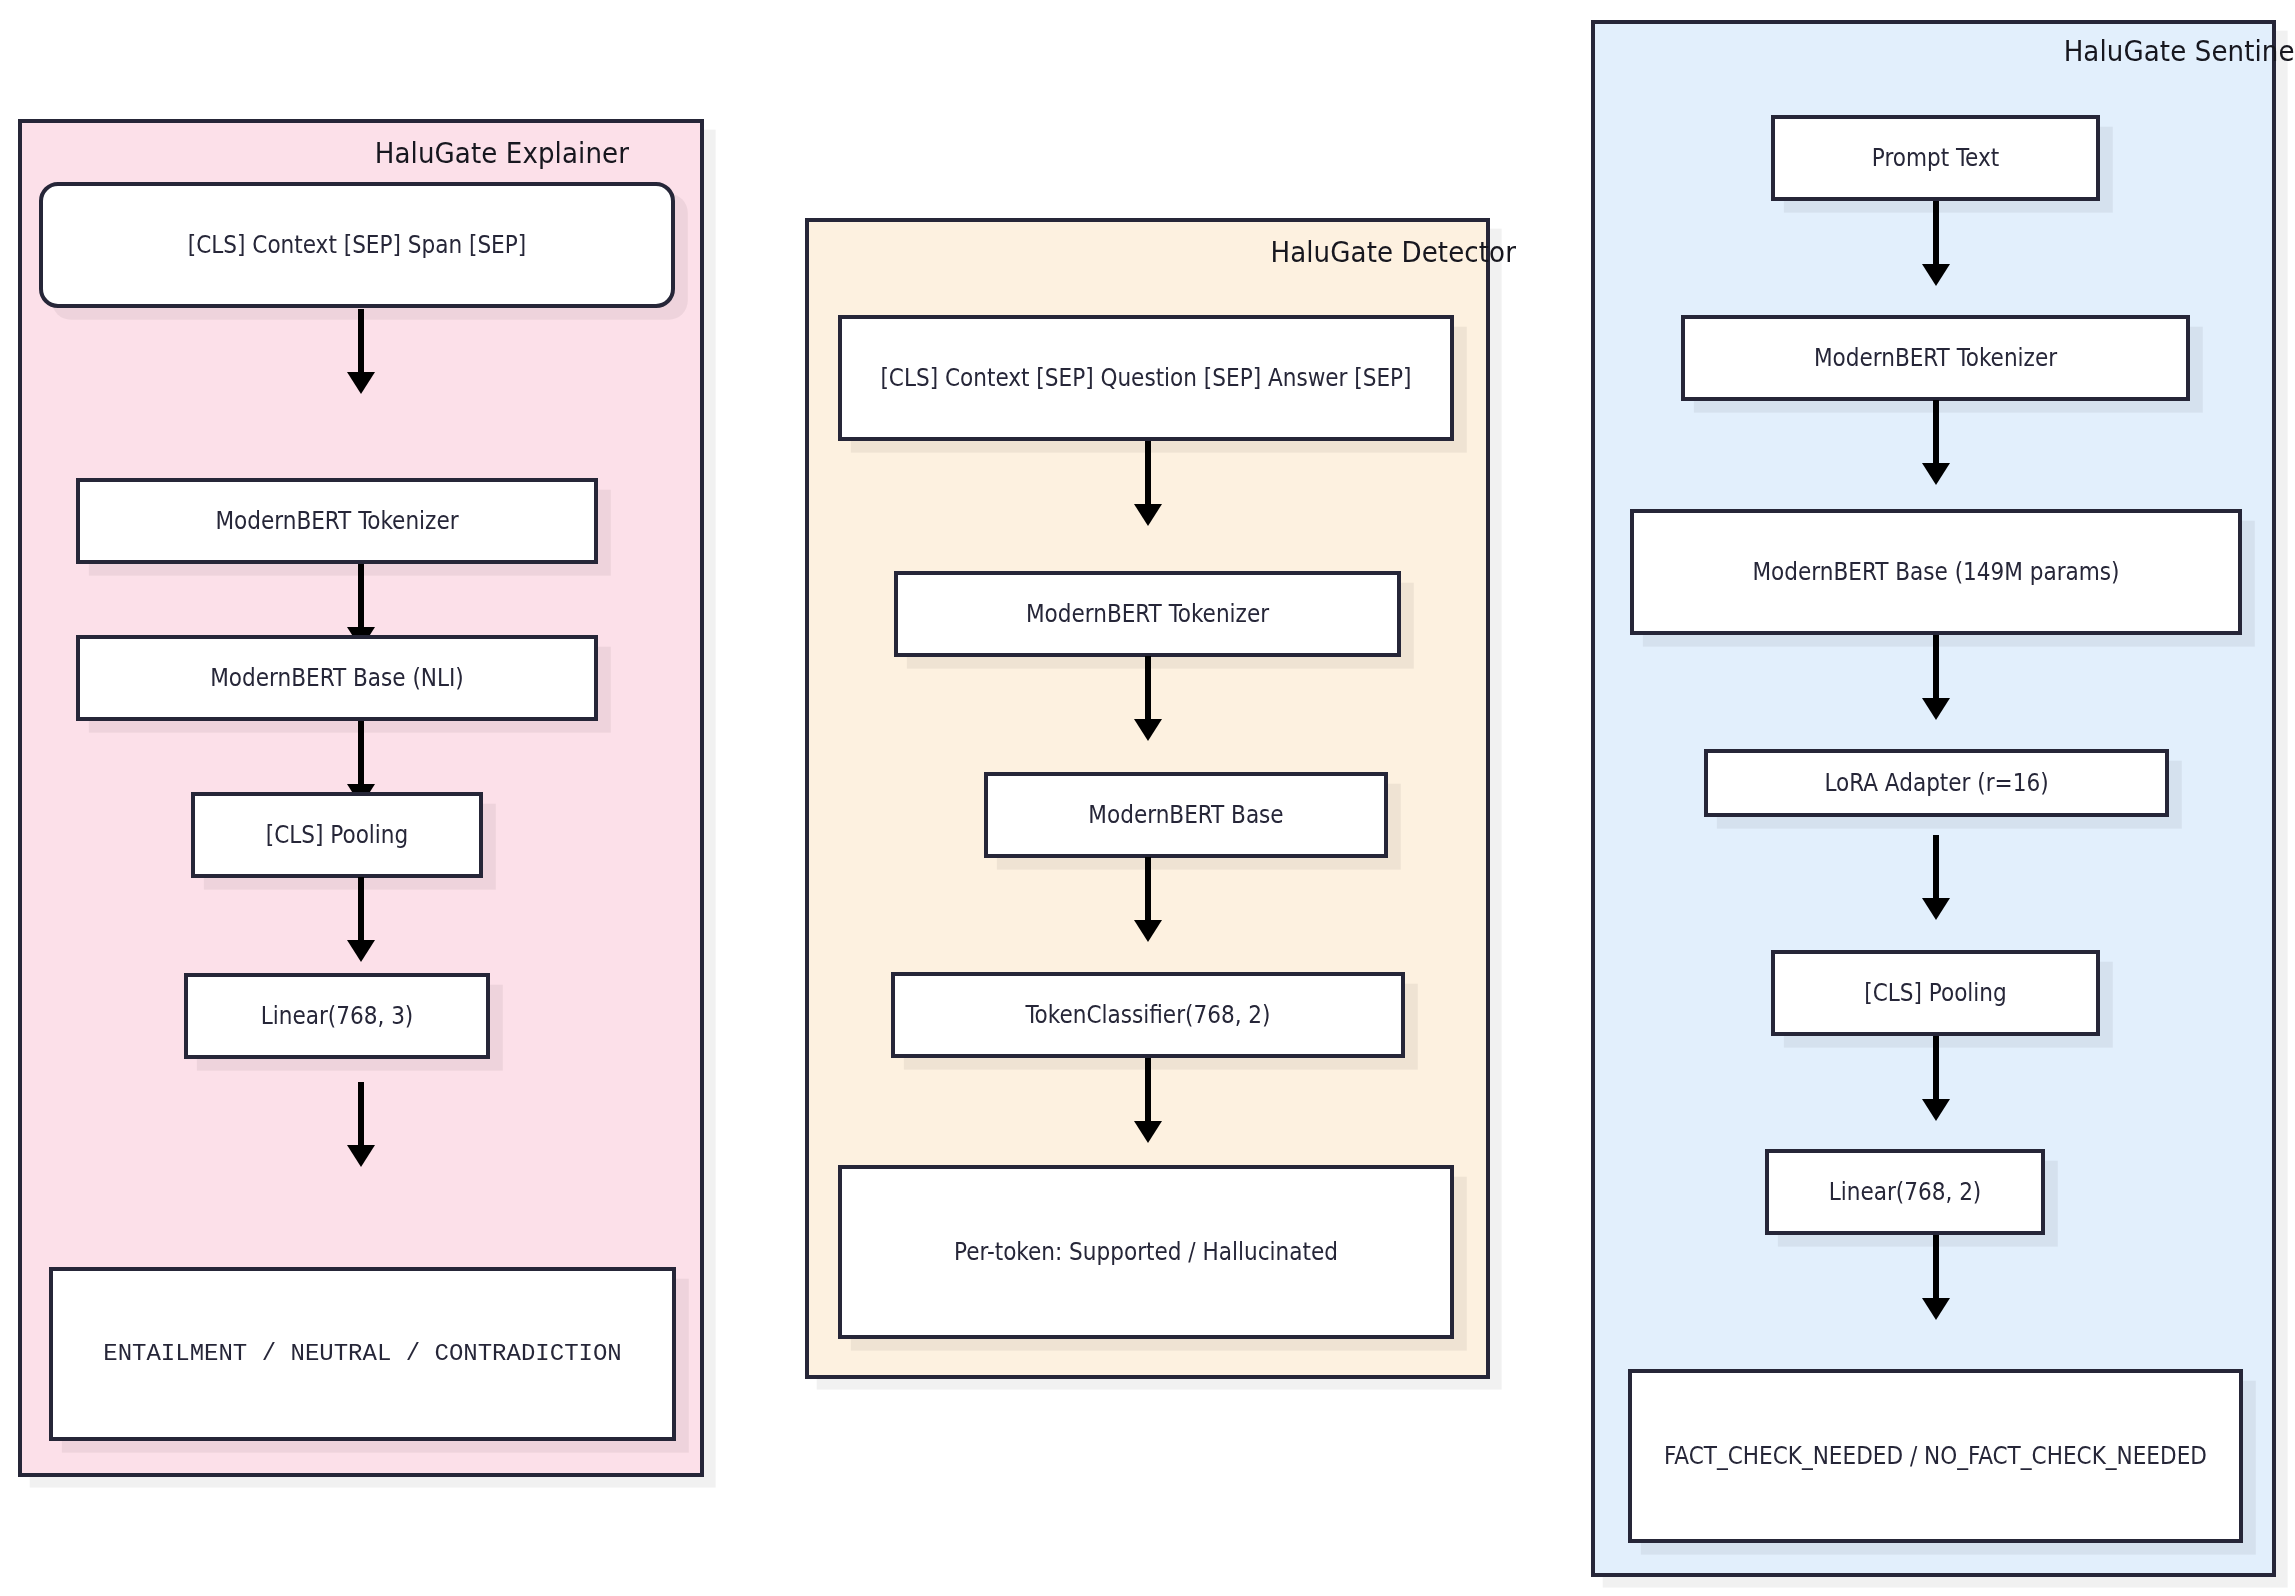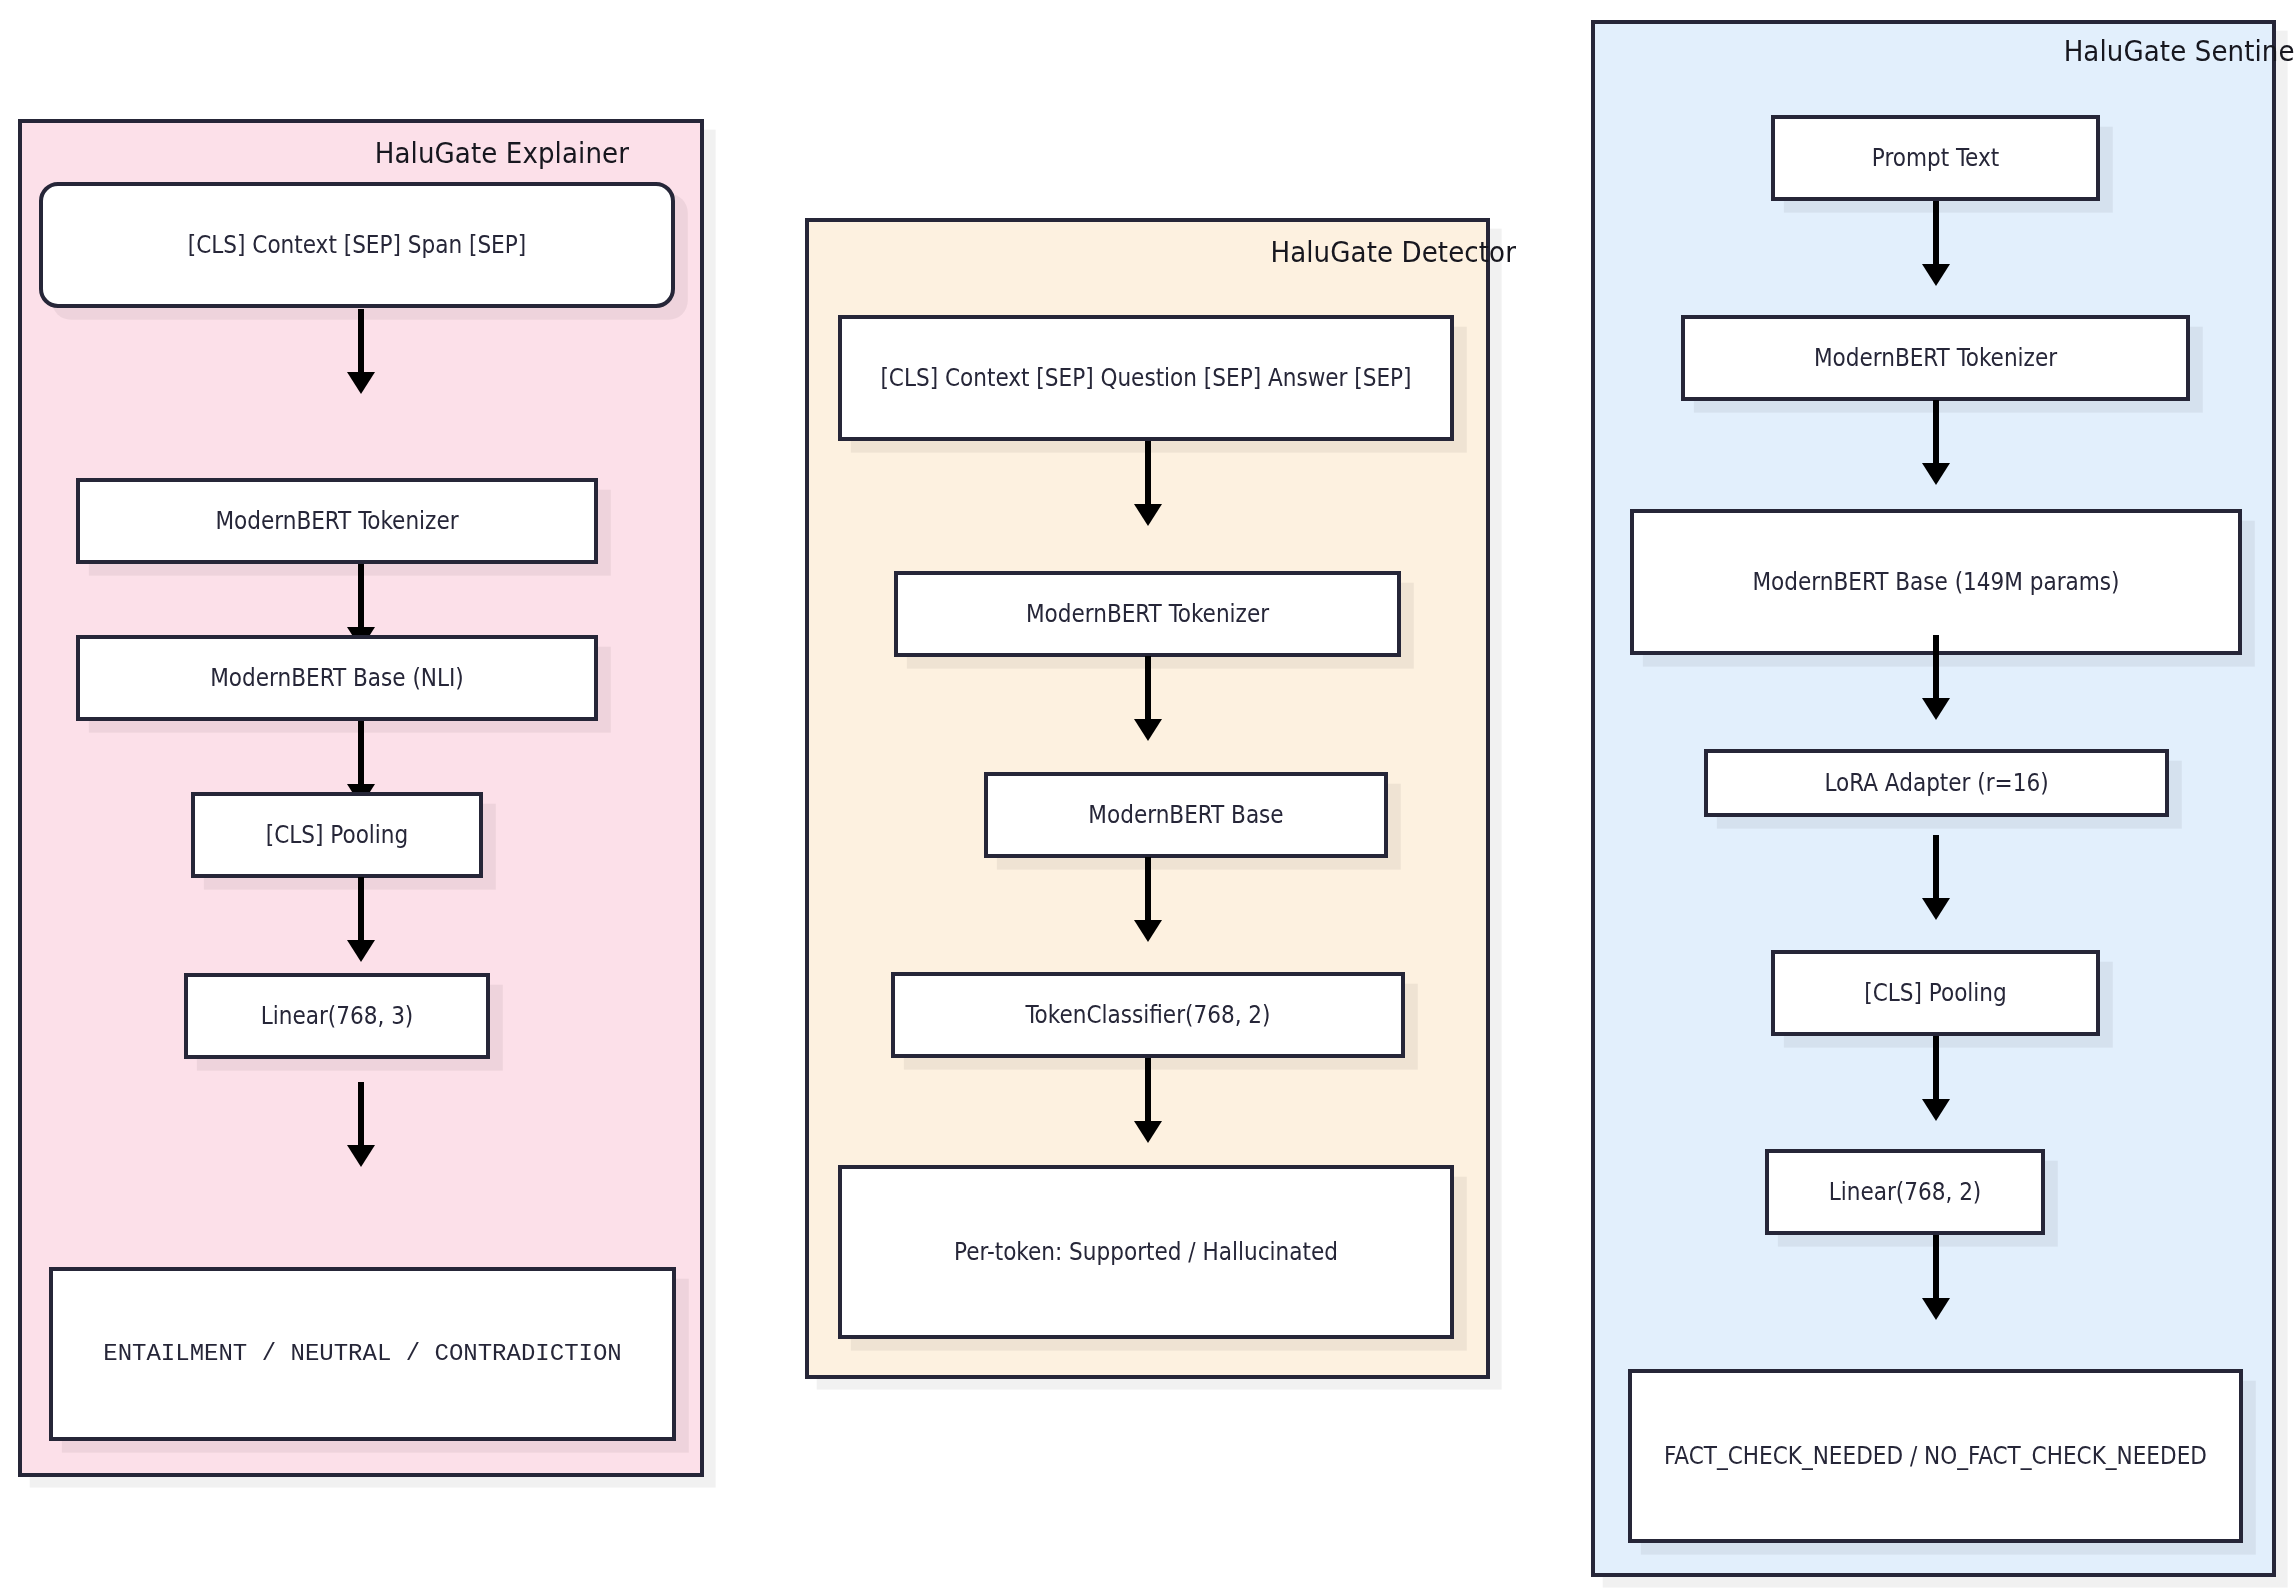--- a/index.html
+++ b/index.html
@@ -171,21 +171,21 @@
   </div>
 
   <div class="node" style="left:1681px;top:315px;width:509px;height:86px;">
     <span>ModernBERT Tokenizer</span>
   </div>
   <div class="arrow" style="left:1936px;top:400px;">
     <div class="shaft" style="height:71px;"></div>
       <div class="head" style="top:63px;"></div>
   </div>
 
-  <div class="node" style="left:1630px;top:509px;width:612px;height:146px;">
+  <div class="node" style="left:1630px;top:509px;width:612px;height:126px;">
     <span>ModernBERT Base (149M params)</span>
   </div>
   <div class="arrow" style="left:1936px;top:635px;">
     <div class="shaft" style="height:71px;"></div>
       <div class="head" style="top:63px;"></div>
   </div>
 
   <div class="node" style="left:1704px;top:749px;width:465px;height:68px;">
     <span>LoRA Adapter (r=16)</span>
   </div>

